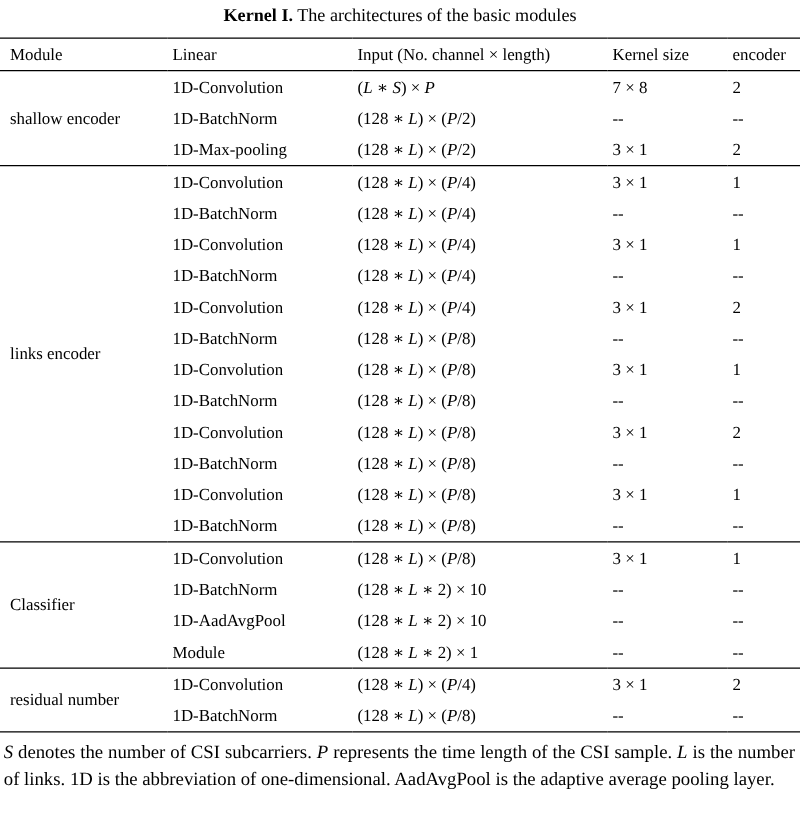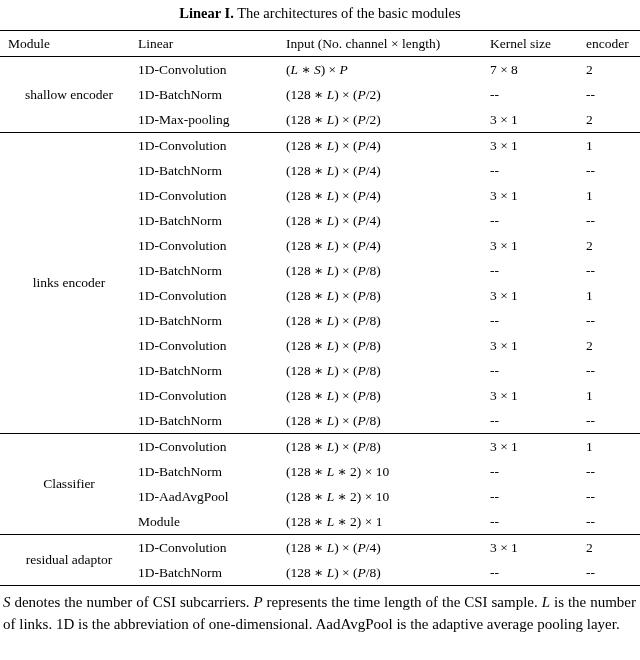--- a/index.html
+++ b/index.html
@@ -35,37 +35,37 @@
     text-align: left;
     padding: 3.5px 4px;
     line-height: 18px;
     white-space: nowrap;
     overflow: hidden;
     vertical-align: middle;
   }
   th:first-child, td.module-cell { padding-left: 8px; }
   thead tr { border-bottom: 1.5px solid #000; margin-left: 27px; }
   tr.group-start { border-top: 1.5px solid #000; }
-  td.module-cell { vertical-align: middle; text-align: center; }
+  td.module-cell { vertical-align: middle; }
   td i, .footnote i { font-style: italic; }
   .footnote {
     font-size: 15px;
     line-height: 1.45;
     text-align: justify;
     margin-top: 6px;
     padding: 0 4px 0 3px;
   }
 </style>
 </head>
 <body>
 
 <div class="page">
 
   <div class="title">
-    <span class="bold">Linear I.</span><span> The architectures of the basic modules</span>
+    <span class="bold">Kernel I.</span><span> The architectures of the basic modules</span>
   </div>
 
   <table>
     <colgroup>
       <col class="c-module">
         <col class="c-layers">
         <col class="c-input">
         <col class="c-kernel">
         <col class="c-stride">
     </colgroup>
@@ -190,21 +190,21 @@
           <td>--</td>
           <td>--</td>
         </tr>
         <tr>
           <td>Module</td>
           <td>(128 ∗ <i>L</i> ∗ 2) × 1</td>
           <td>--</td>
           <td>--</td>
         </tr>
         <tr class="group-start">
-          <td class="module-cell" rowspan="2">residual adaptor</td>
+          <td class="module-cell" rowspan="2">residual number</td>
           <td>1D-Convolution</td>
           <td>(128 ∗ <i>L</i>) × (<i>P</i>/4)</td>
           <td>3 × 1</td>
           <td>2</td>
         </tr>
         <tr>
           <td>1D-BatchNorm</td>
           <td>(128 ∗ <i>L</i>) × (<i>P</i>/8)</td>
           <td>--</td>
           <td>--</td>

